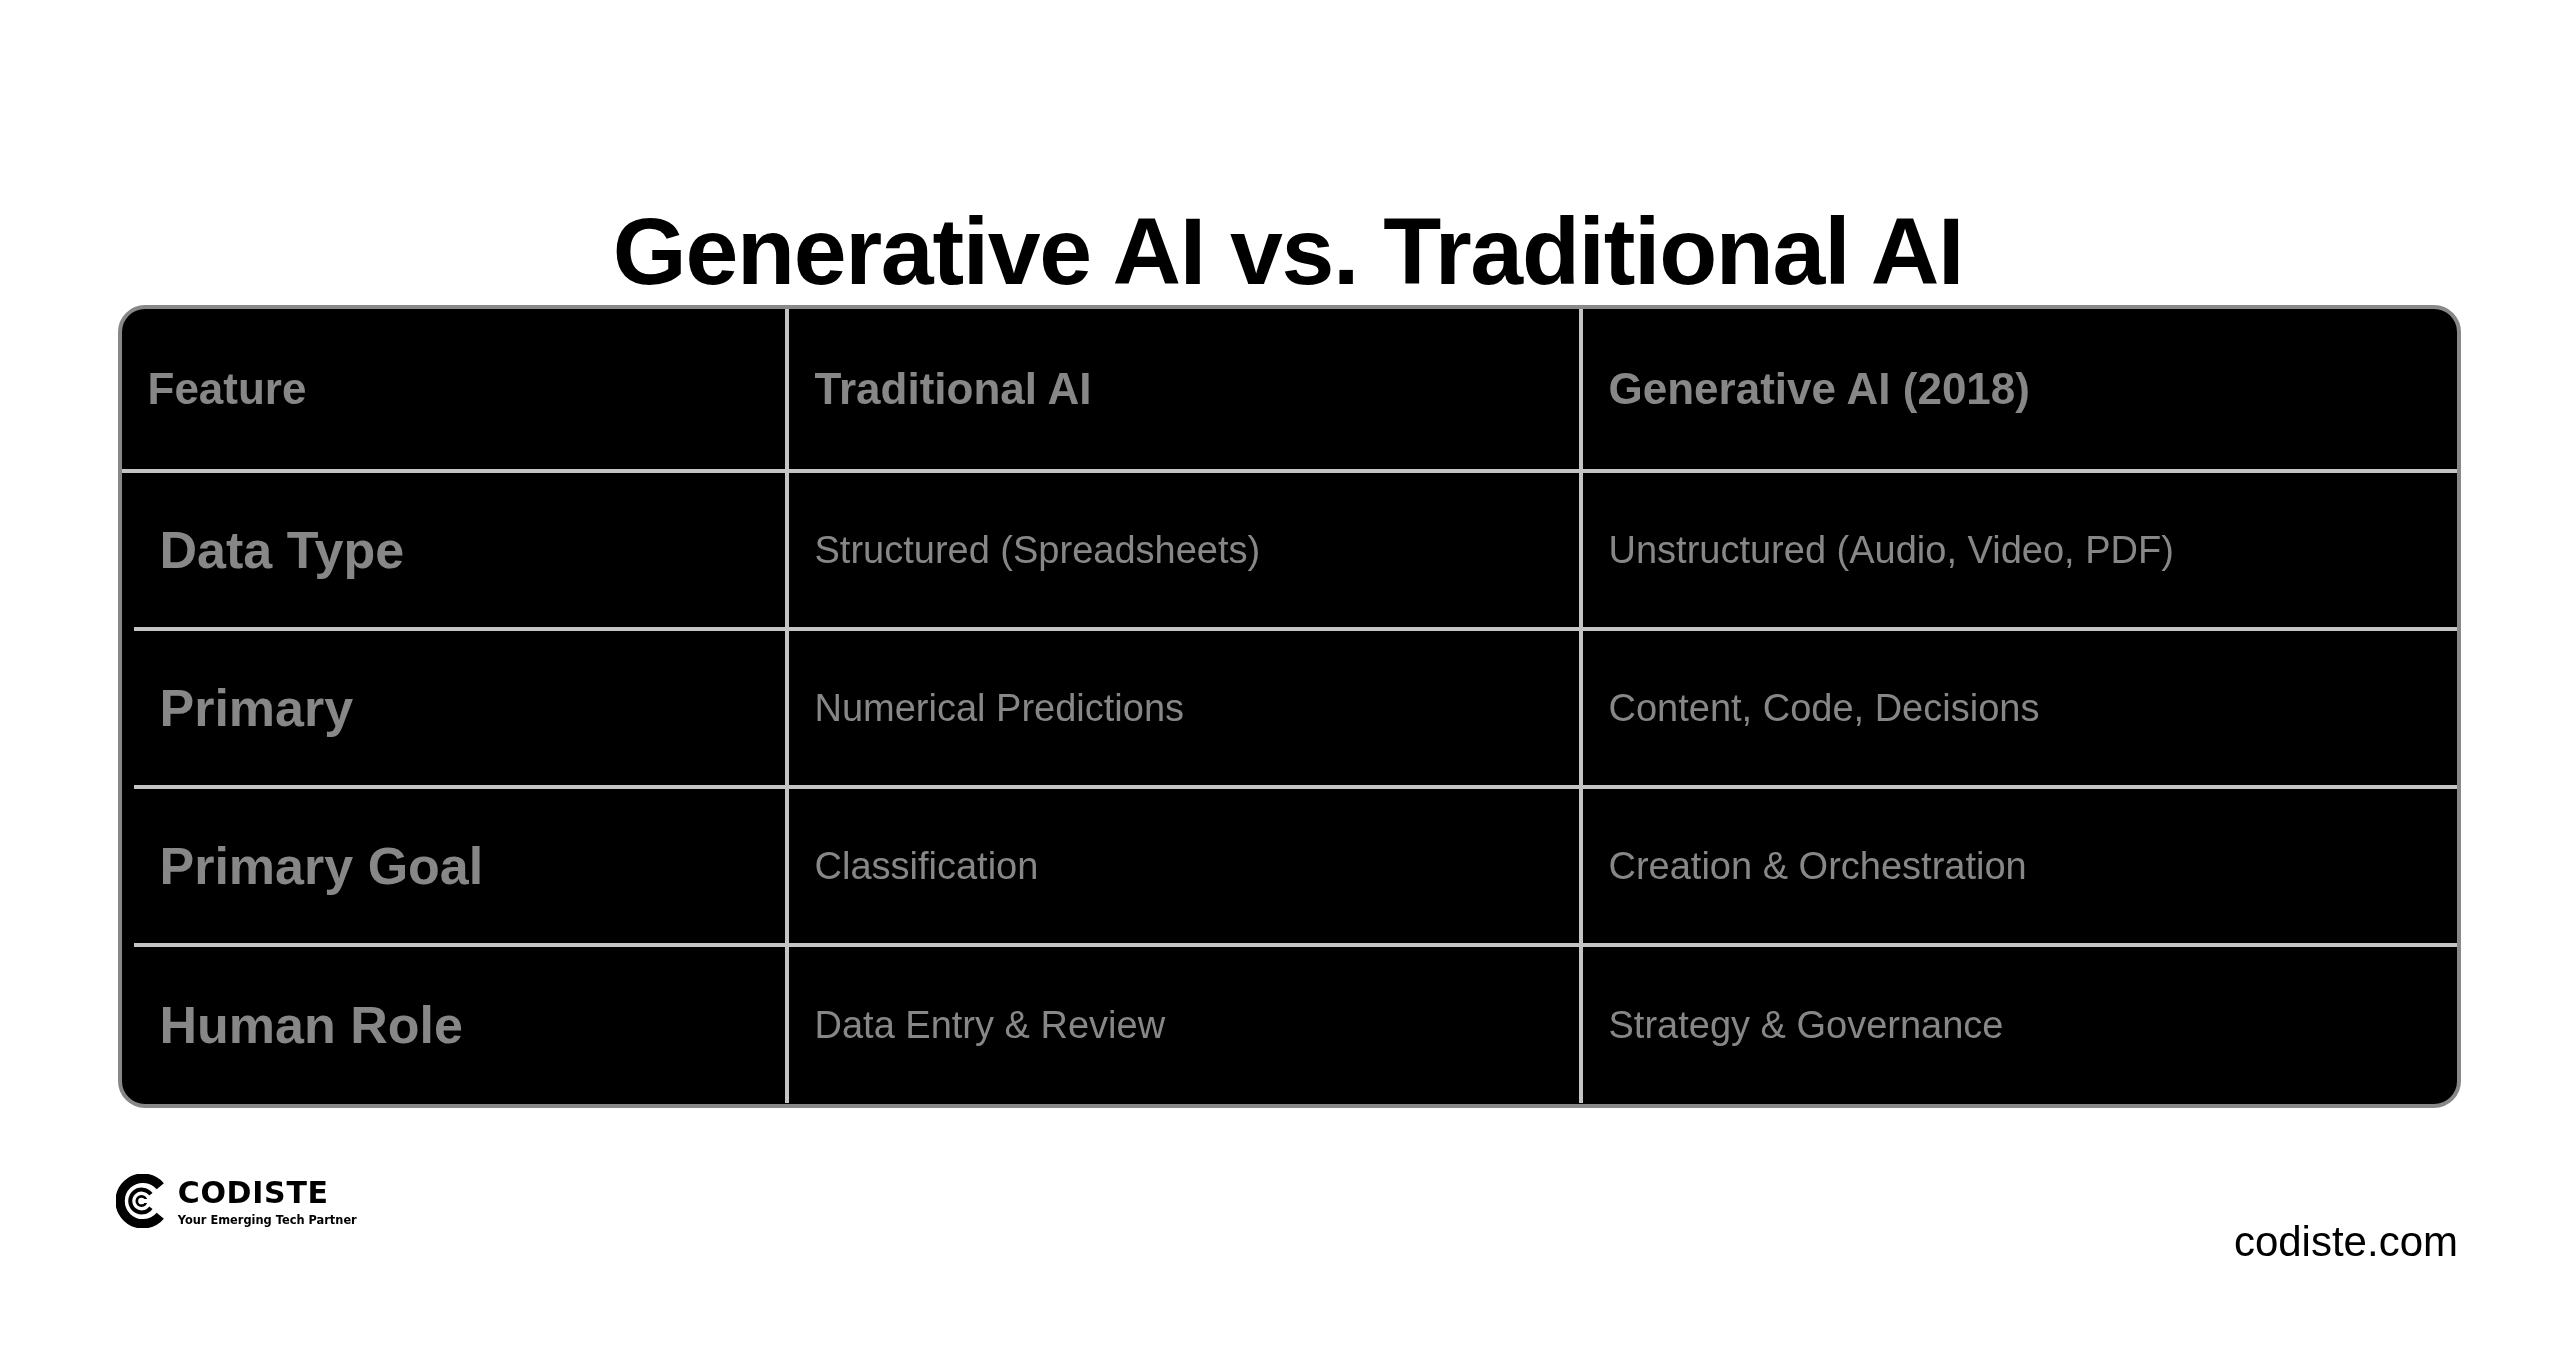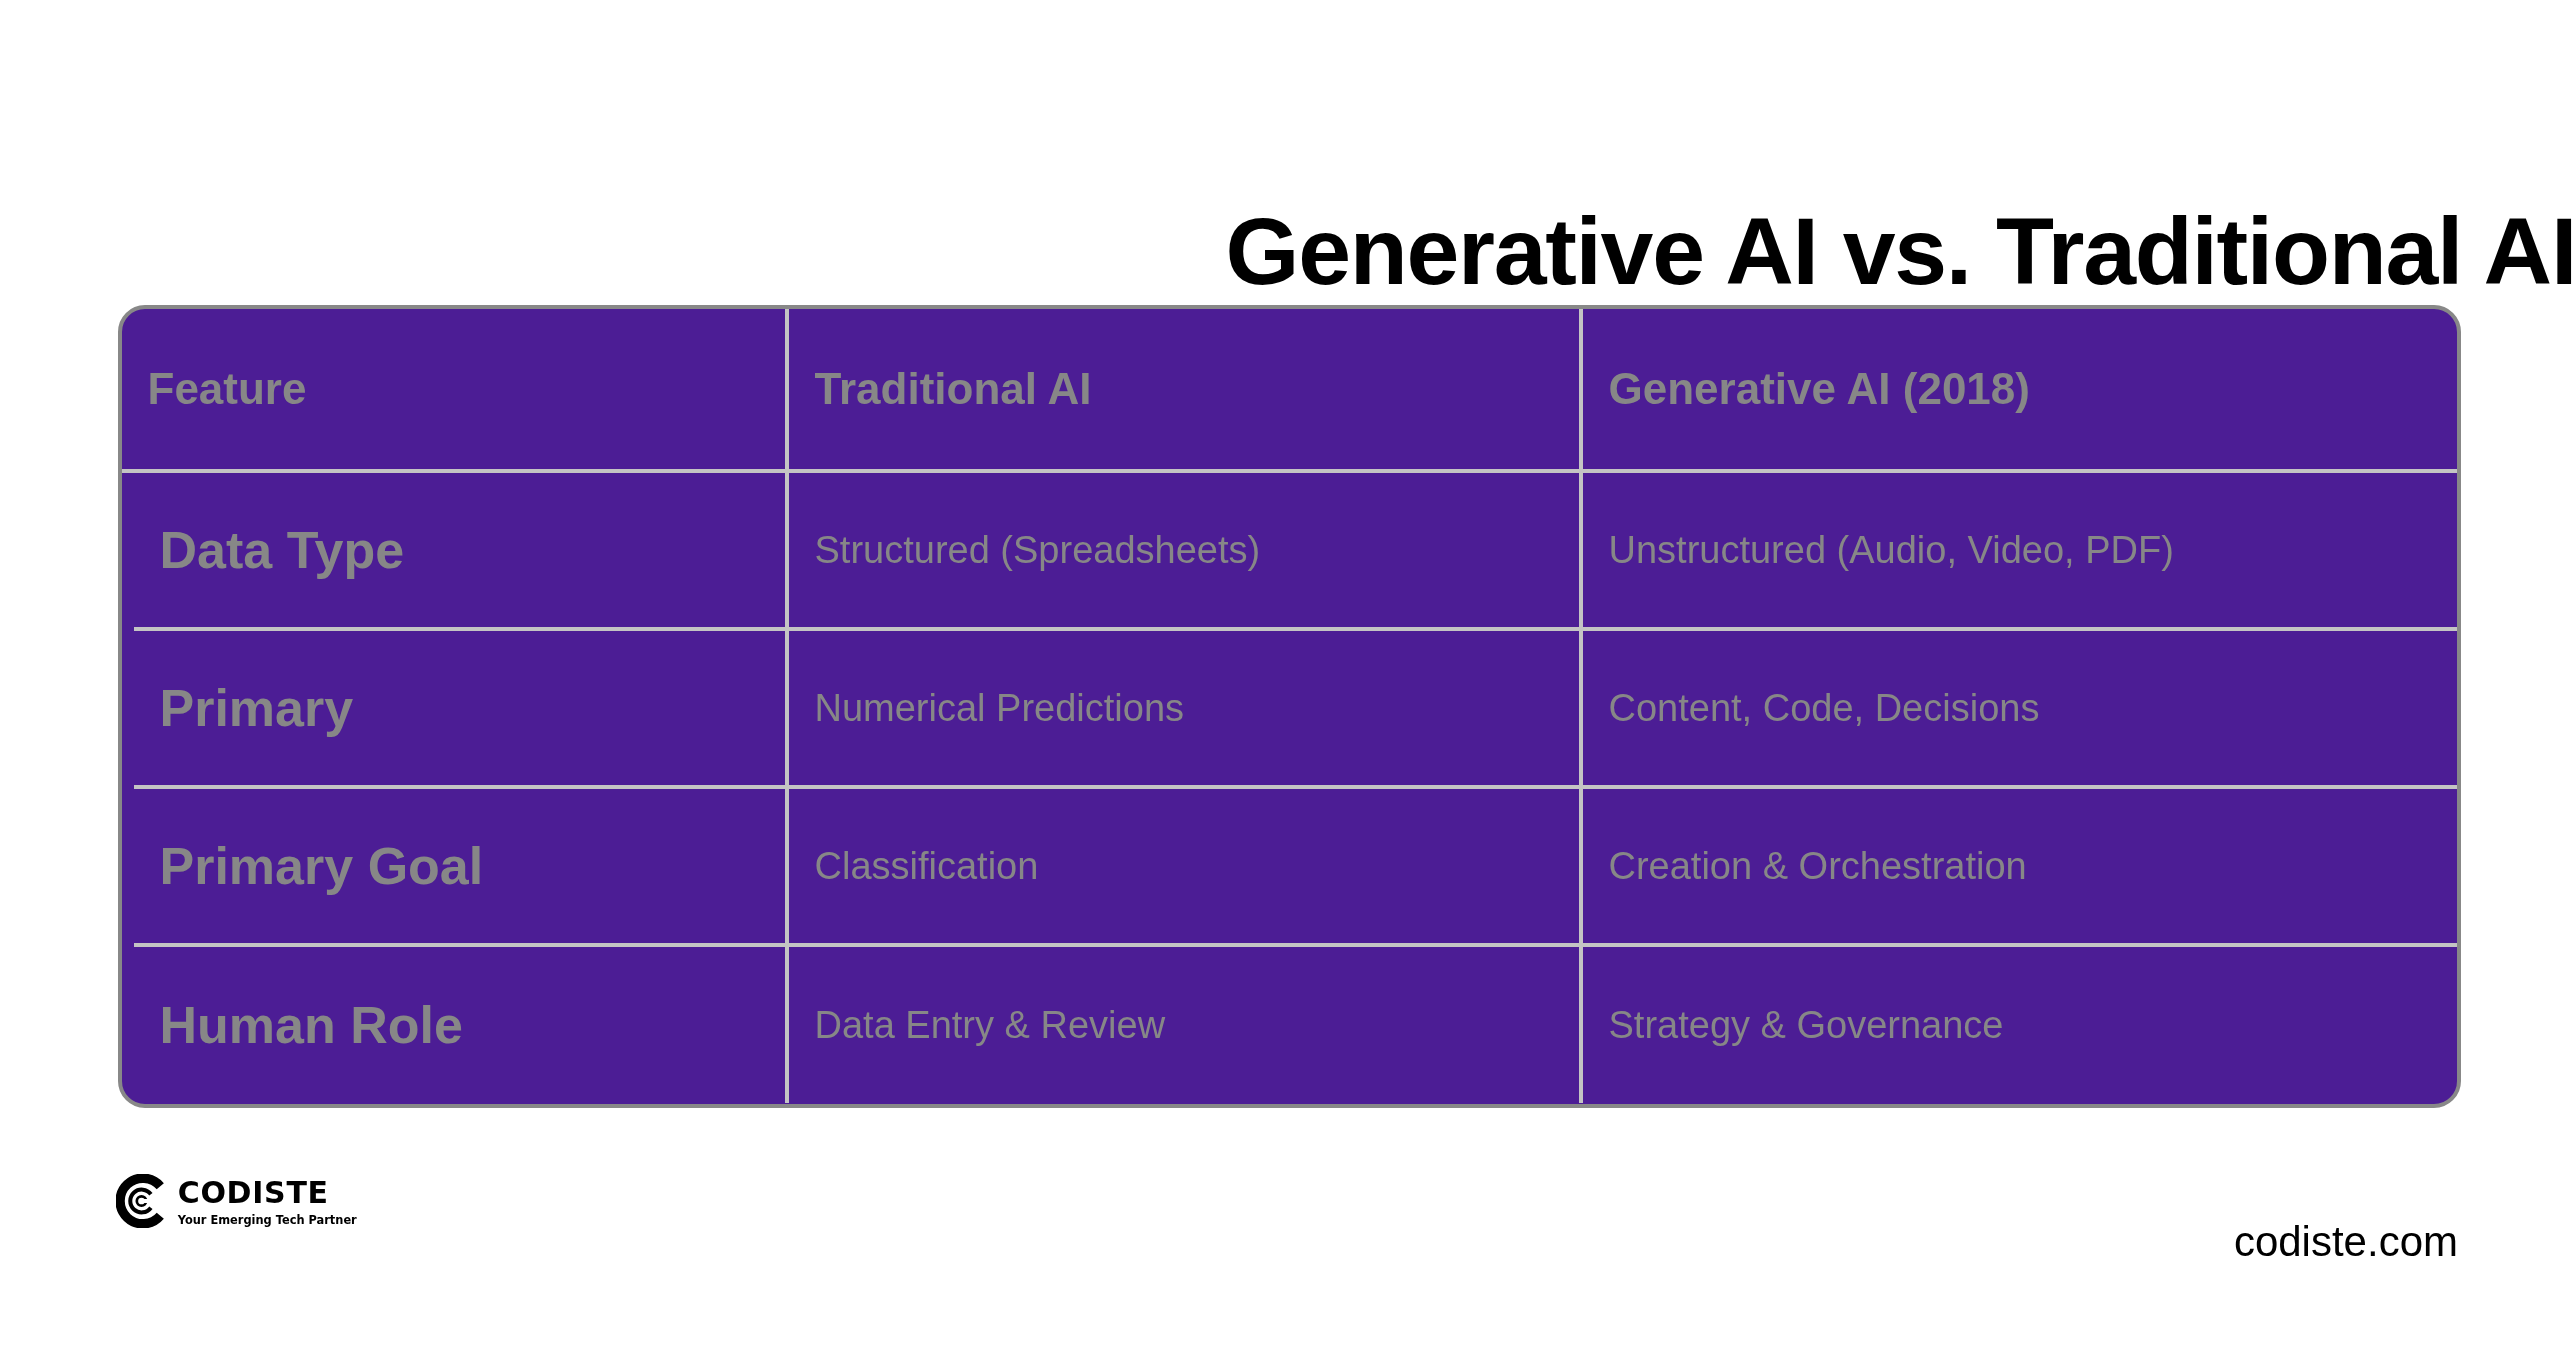--- a/index.html
+++ b/index.html
@@ -12,38 +12,38 @@
       height: 1360px;
       position: relative;
       overflow: hidden;
       font-family: "Liberation Sans", "DejaVu Sans", sans-serif;
     }
     .title {
       position: absolute;
       left: 0;
       top: 127px;
       width: 2576px;
-      text-align: right;
+      text-align: center;
       font-family: "Liberation Sans", sans-serif;
       font-weight: 700;
       font-size: 95px;
       line-height: 121px;
       color: #000000;
       letter-spacing: -1.3px;
     }
     .table-wrap {
       position: absolute;
       left: 118px;
       top: 305px;
       width: 2343px;
       height: 803px;
       box-sizing: border-box;
       border: 4px solid #888888;
       border-radius: 27px;
-      background: #4c1d95;
+      background: #000000;
       overflow: hidden;
     }
     .grid {
       display: grid;
       grid-template-columns: 667px 794px 874px;
       grid-template-rows: 164px 158px 158px 158px 156px;
       width: 100%;
       height: 100%;
     }
     .cell {

